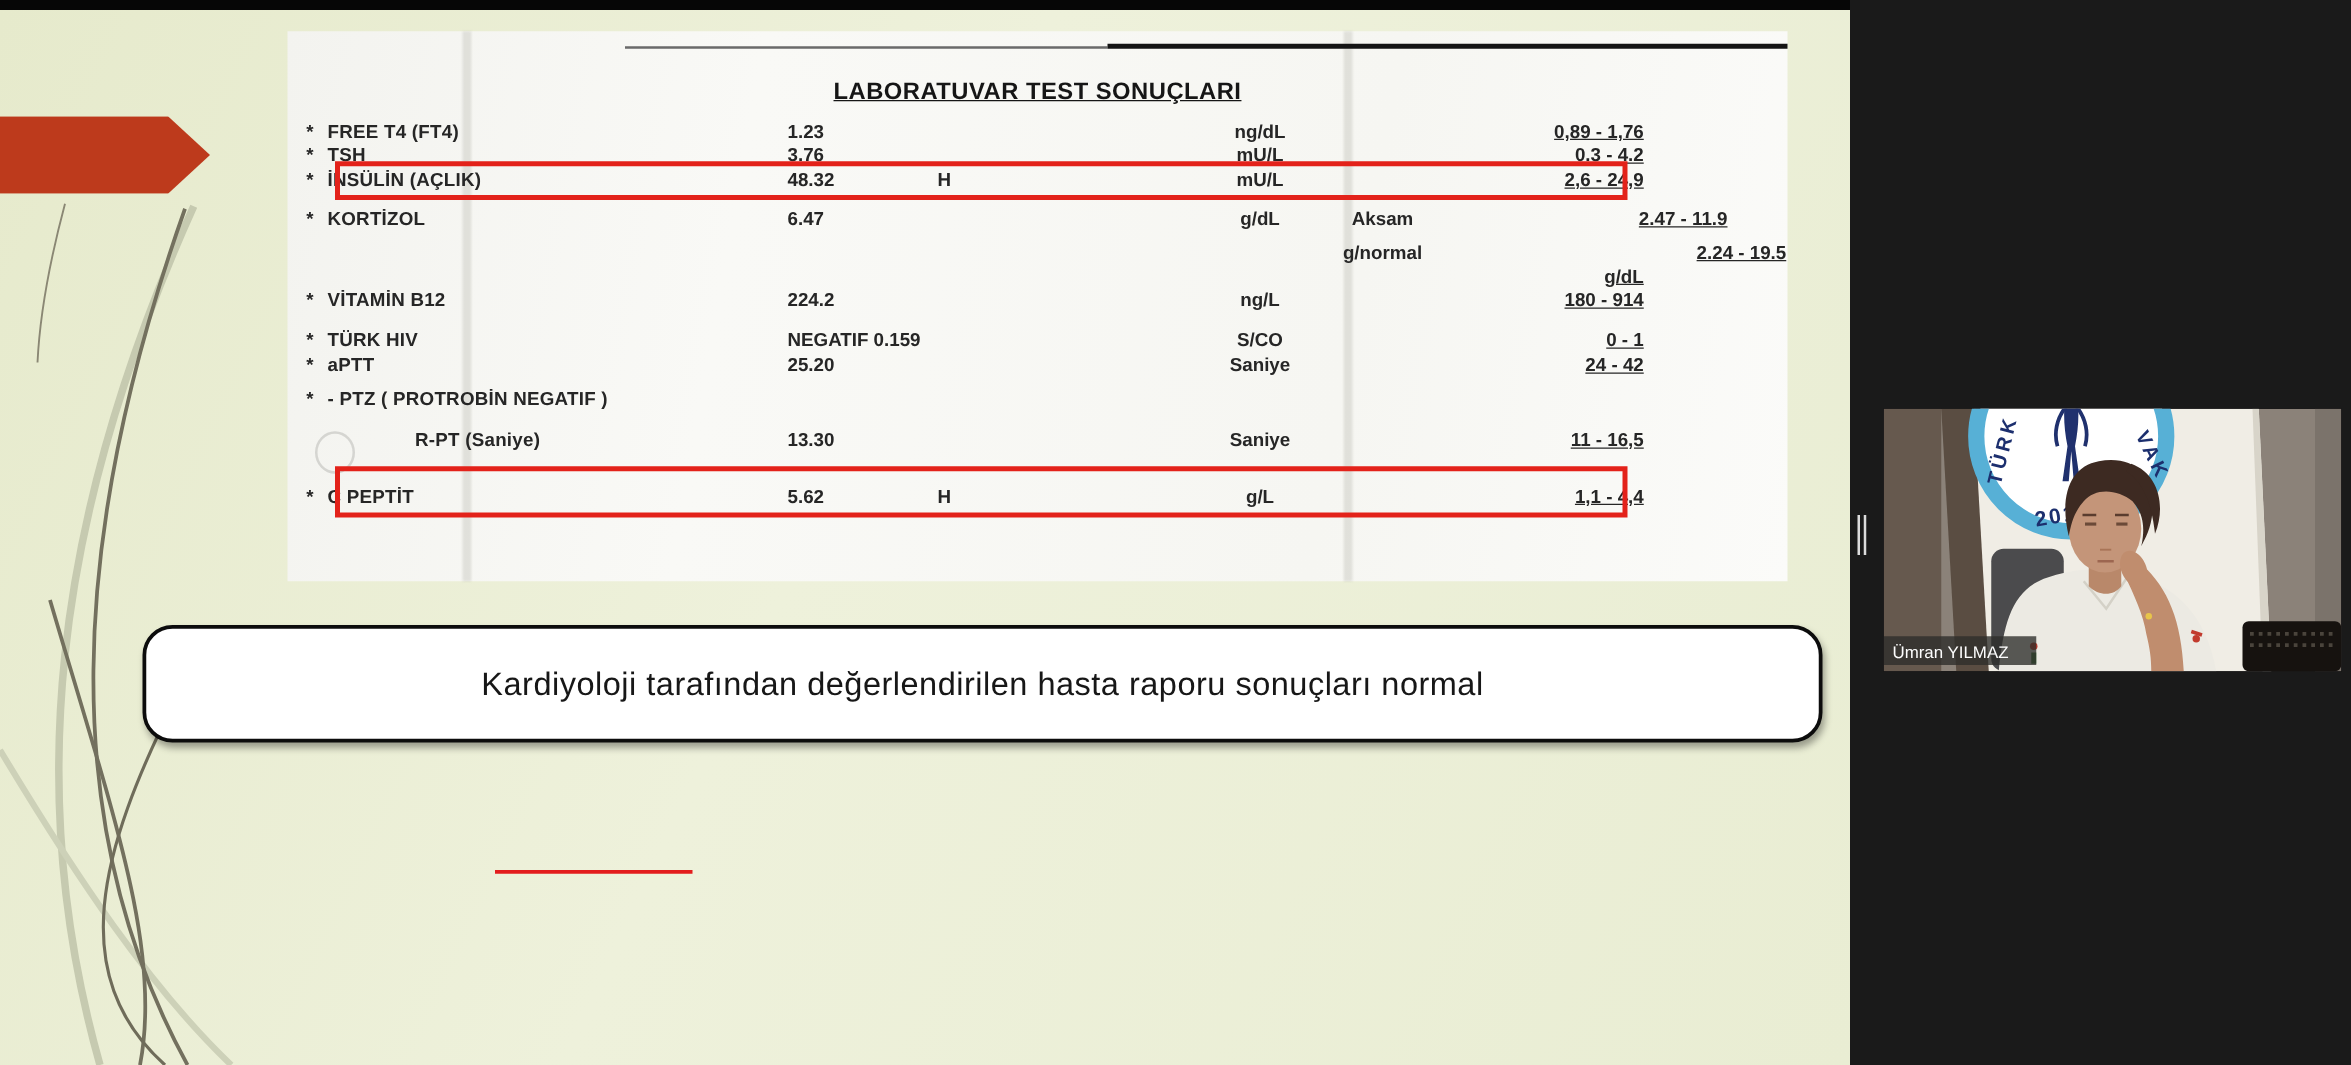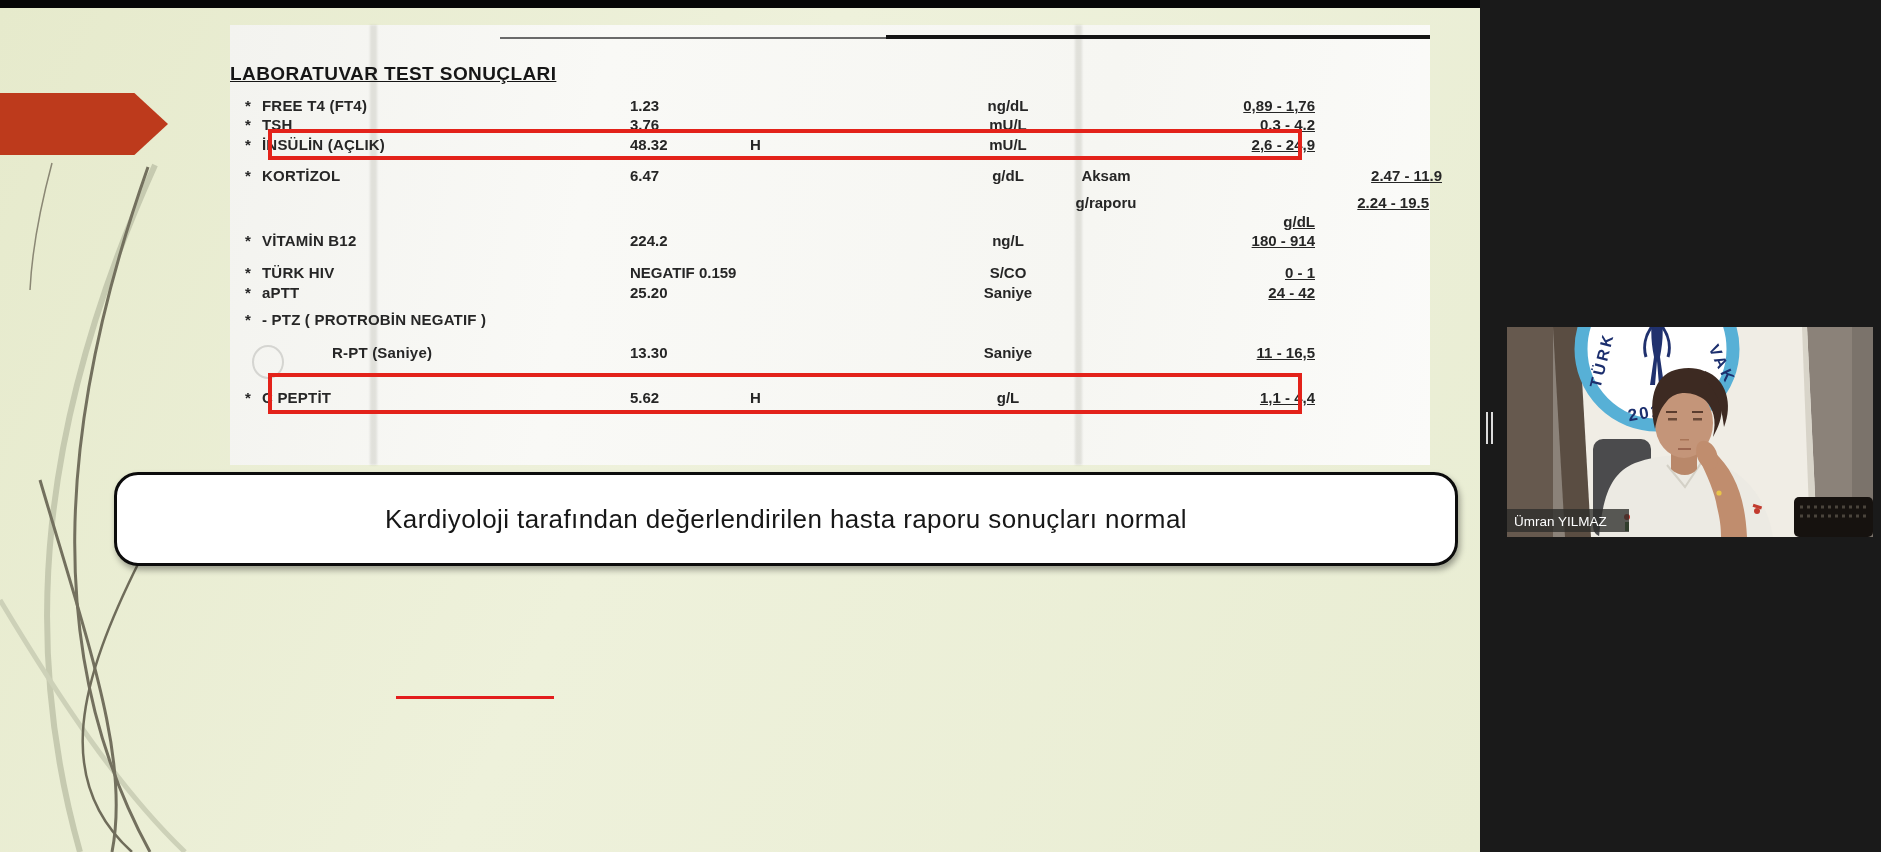--- a/index.html
+++ b/index.html
@@ -12,41 +12,41 @@
   #accent-arrow{left:0;top:85px;width:168px;height:62px;background:#bd3a1c;
     clip-path:polygon(0 0,80% 0,100% 50%,80% 100%,0 100%);}
   #swirls{left:0;top:0;width:1480px;height:844px;pointer-events:none;}
   
   #paper{left:230px;top:17px;width:1200px;height:440px;
     background:linear-gradient(100deg,#f3f3ef 0%,#f9f9f6 30%,#f6f6f2 70%,#fbfbf9 100%);}
   .fold{top:0;width:7px;height:100%;background:rgba(170,170,158,0.28);filter:blur(1px);}
   #fold-1{left:140px;} #fold-2{left:845px;}
   #paper-line-thin{left:270px;top:12px;width:386px;height:2px;background:#6a6a6a;}
   #paper-line-thick{left:656px;top:10px;width:544px;height:4px;background:#141414;}
-  #lab-title{left:0;top:38px;width:1200px;text-align:left;font-size:19px;font-weight:700;
+  #lab-title{left:0;top:38px;width:1200px;text-align:center;font-size:19px;font-weight:700;
     letter-spacing:.4px;color:#161616;text-decoration:underline;}
   .lab-row{position:absolute;left:0;width:1200px;height:18px;font-size:15px;font-weight:700;
     color:#262626;white-space:nowrap;}
   .lab-row span{position:absolute;top:0;}
   .c-star{left:15px;} .c-label{left:32px;letter-spacing:.2px;}
   .lab-row.indent .c-label{left:70px;margin-left:32px;}
   .c-flag{left:520px;width:24px;}
   .c-value{left:400px;width:246px;text-align:left;}
   .c-unit{left:718px;width:120px;text-align:center;}
   .c-extra{left:816px;width:120px;text-align:center;}
   .c-range{left:885px;width:200px;text-align:right;text-decoration:underline;}
-  .lab-row.shift1 .c-range{left:1012px;}
+  .lab-row.shift1 .c-range{left:952px;}
   .lab-row.shift2 .c-range{left:999px;}
   .hl-box{border:4px solid #e3221a;left:38px;width:1026px;background:transparent;}
   #hl-box-insulin{top:104px;height:23px;}
   #hl-box-cpeptit{top:348px;height:33px;}
   #punch-hole{left:22px;top:320px;width:28px;height:30px;border-radius:50%;
     border:2px solid rgba(120,120,115,0.25);}
   
-  #caption-box{left:114px;top:464px;width:1338px;height:88px;background:#fff;
+  #caption-box{left:114px;top:492px;width:1338px;height:88px;background:#fff;
     border:3.5px solid #0c0c0c;border-radius:24px;box-shadow:2px 4px 6px rgba(0,0,0,0.35);
     display:flex;align-items:center;justify-content:center;text-align:right;}
   #caption-text{font-size:26px;font-weight:400;letter-spacing:.4px;color:#171717;}
   #red-underline{left:396px;top:688px;width:158px;height:3px;background:#e31d1d;}
   
   #drag-handle{left:1485px;top:412px;width:10px;height:32px;cursor:pointer;}
   #drag-handle i{position:absolute;top:0;width:2px;height:32px;background:#dcdcdc;}
   #drag-handle i:first-child{left:1px;} #drag-handle i:last-child{left:6px;}
   #webcam-tile{left:1507px;top:327px;width:366px;height:210px;background:#000;cursor:pointer;}
   #webcam-tile svg{display:block;}
@@ -100,21 +100,21 @@
         </div>
         <div class="lab-row shift1" style="top: 142px;">
           <span class="c-star">*</span>
           <span class="c-label">KORTİZOL</span>
           <span class="c-value">6.47</span>
           <span class="c-unit">g/dL</span>
           <span class="c-extra">Aksam</span>
           <span class="c-range">2.47 - 11.9</span>
         </div>
         <div class="lab-row shift2" style="top: 169px;">
-          <span class="c-extra">g/raporu</span>
+          <span class="c-extra">g/normal</span>
           <span class="c-range">2.24 - 19.5</span>
         </div>
         <div class="lab-row" style="top: 188px;">
           <span class="c-range">g/dL</span>
         </div>
         <div class="lab-row" style="top: 207px;">
           <span class="c-star">*</span>
           <span class="c-label">VİTAMİN B12</span>
           <span class="c-value">224.2</span>
           <span class="c-unit">ng/L</span>

